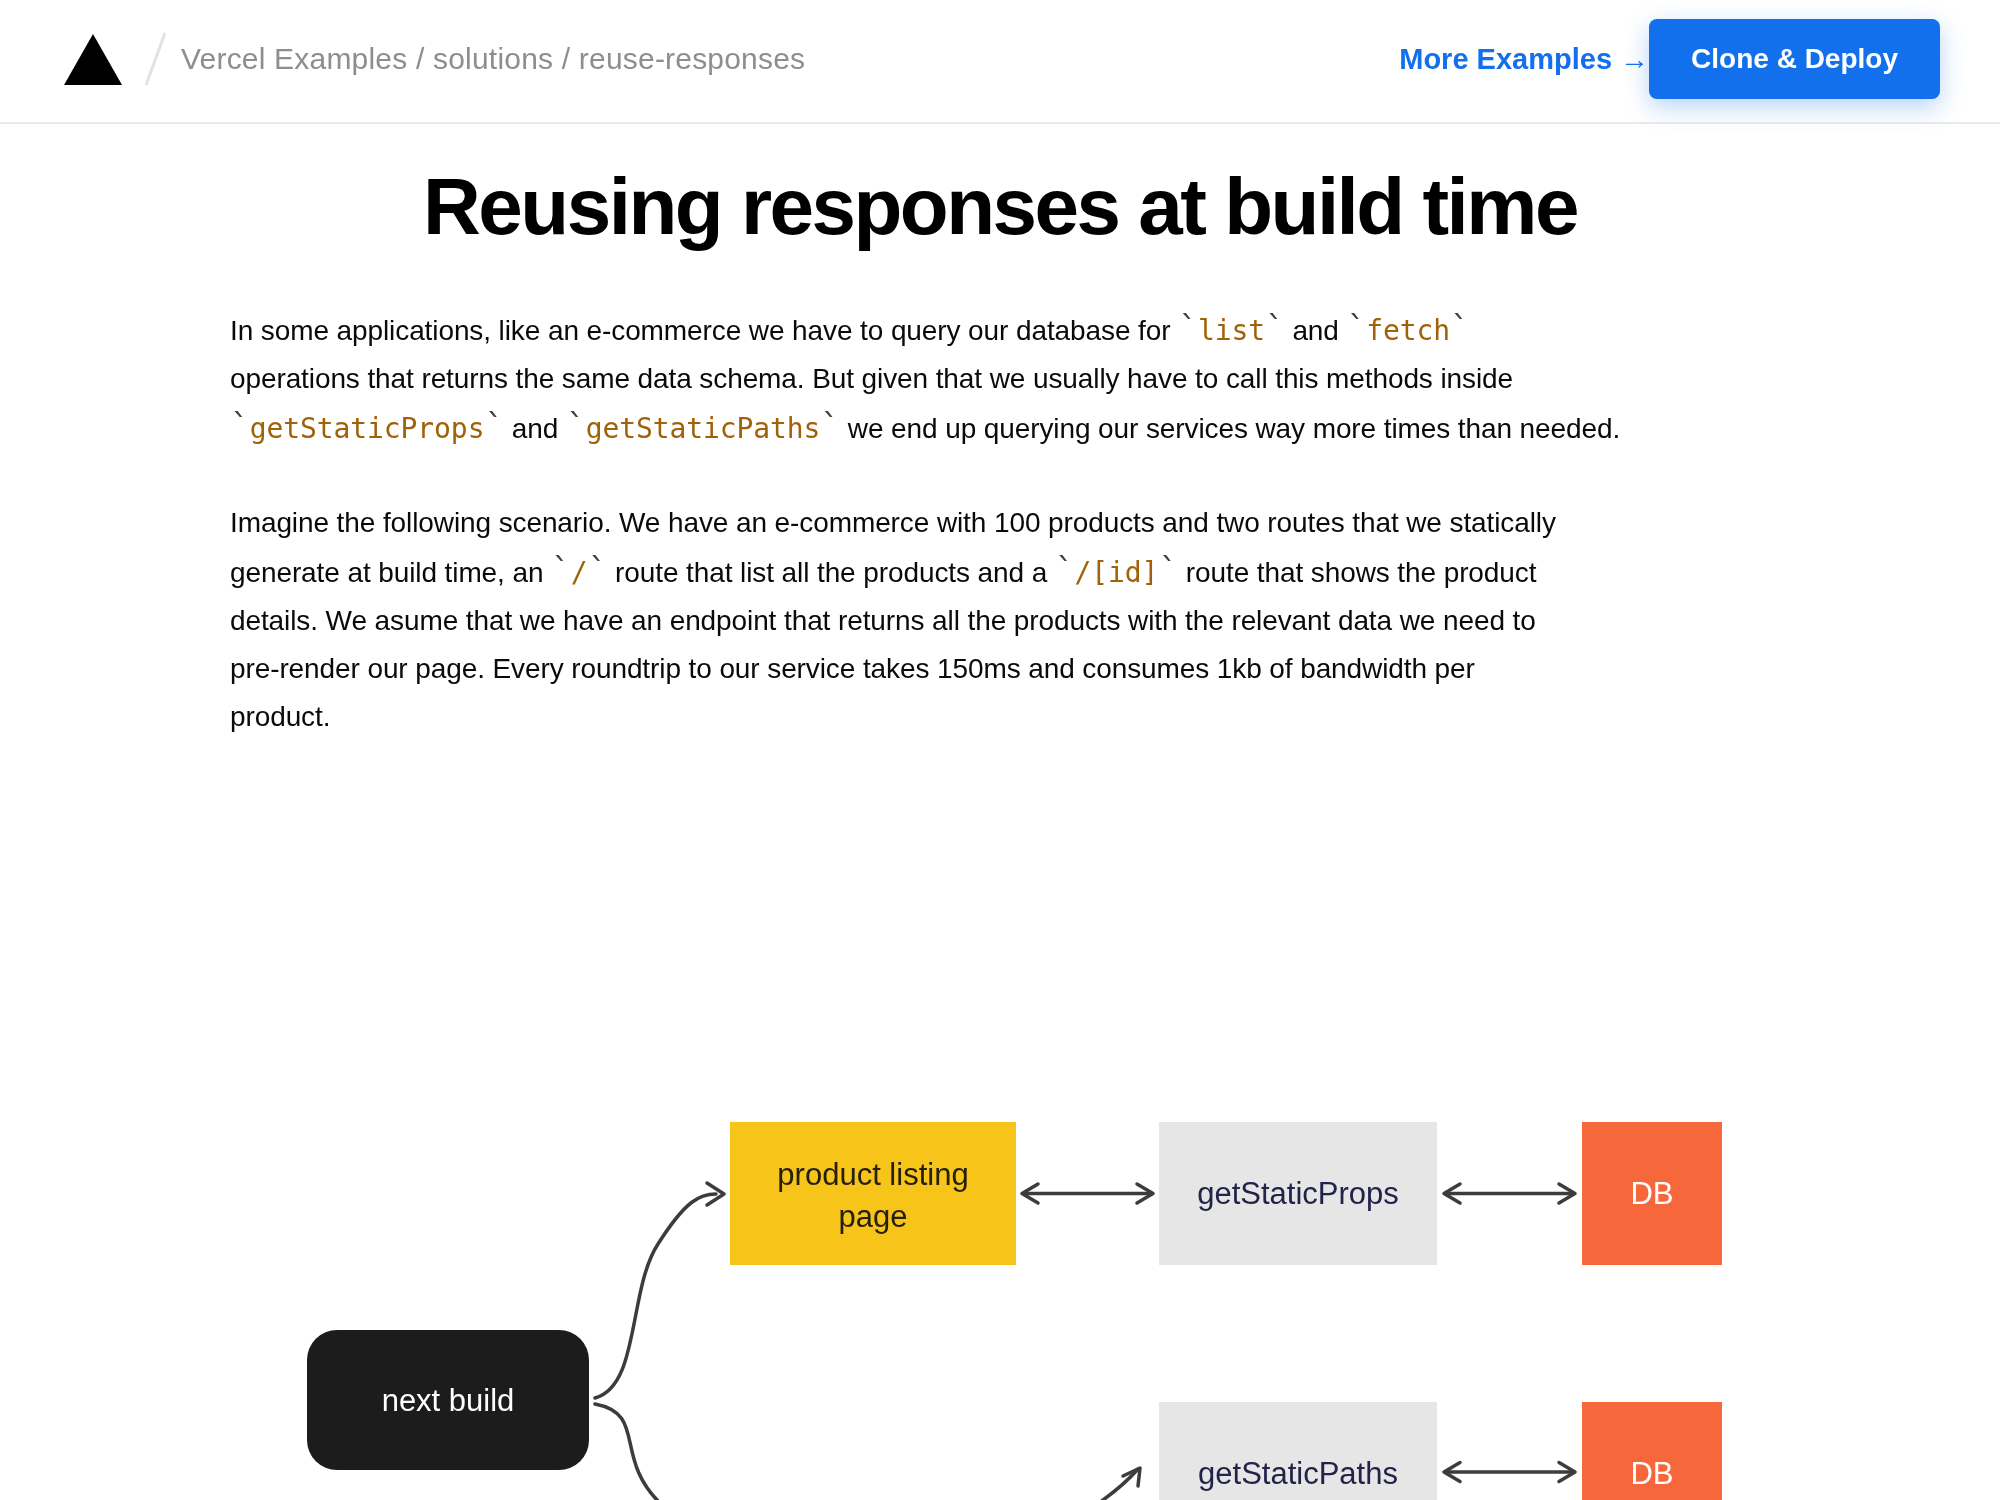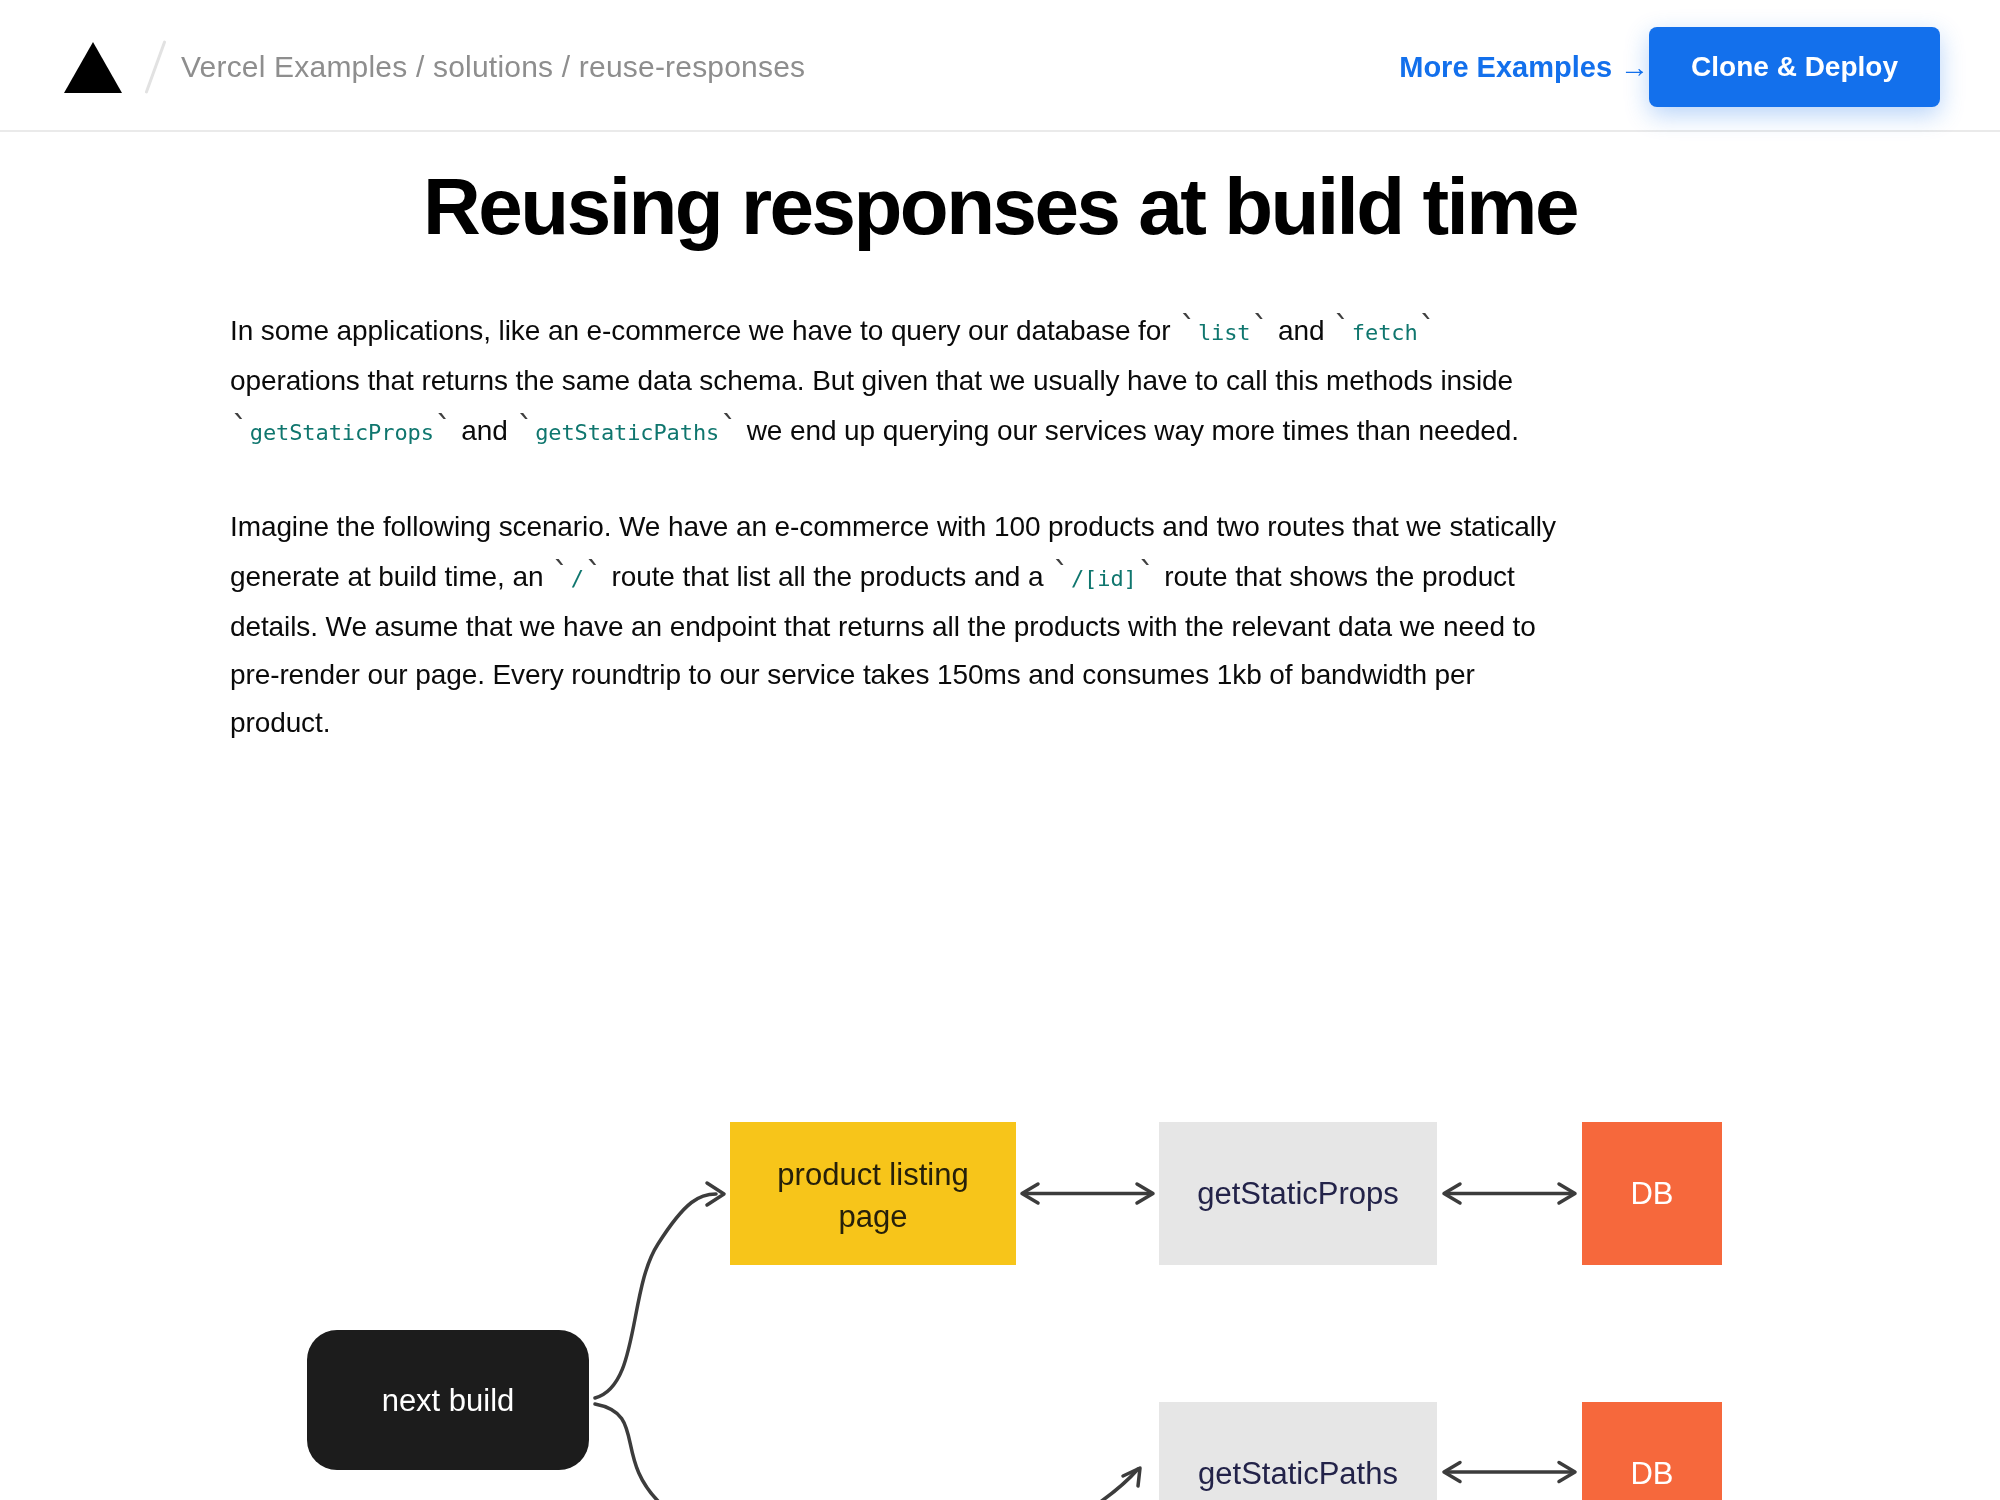--- a/index.html
+++ b/index.html
@@ -3,21 +3,21 @@
 <meta charset="utf-8">
 <style>
   * { box-sizing: border-box; }
   html,body { margin:0; padding:0; }
   body {
     width:2000px; height:1500px; overflow:hidden; position:relative;
     background:#ffffff; font-family:"Liberation Sans", sans-serif; color:#0a0a0a;
   }
   
   .header {
-    position:absolute; top:8px; left:0; width:2000px; height:124px;
+    position:absolute; top:0; left:0; width:2000px; height:124px;
     background:#fff; border-bottom:2px solid #eaeaea;
     display:flex; align-items:center; padding:0 60px 4px 64px;
   }
   .logo-triangle {
     width:0; height:0;
     border-left:29px solid transparent; border-right:29px solid transparent;
     border-bottom:51px solid #000;
   }
   .crumb-slash {
     width:3px; height:56px; background:#e2e2e2; border-radius:2px;
@@ -31,21 +31,21 @@
     font-size:28px; font-weight:700; font-family:inherit;
     border:none; border-radius:8px; cursor:pointer;
     box-shadow:0 8px 24px rgba(19,112,236,.30);
   }
   
   .main { width:1540px; margin:0 auto; padding-top:161px; }
   .title { margin:0; font-size:80px; line-height:1.15; font-weight:700; letter-spacing:-2.5px; color:#000;text-align:center; }
   p.body { margin:46px 0 0 0; font-size:28px; line-height:48px; letter-spacing:-.1px; color:#0a0a0a; }
   p.body.first { margin-top:52px; }
   .tick { font-family:"DejaVu Sans Mono", monospace; font-size:33px; color:#3f3f3f; }
-  .code { font-family:"DejaVu Sans Mono", monospace; font-size:22px; color:#0f766e; }
+  .code { font-family:"DejaVu Sans Mono", monospace; font-size:28px; color:#a16207; }
   
   .diagram-svg { position:absolute; left:0; top:1058px; }
   .node-label { font-family:"Liberation Sans", sans-serif; font-size:31px; }
   .lbl-navy { fill:#232349; }
   .lbl-dark { fill:#26200a; }
   .lbl-white { fill:#ffffff; }
   .edge { stroke:#3c3c3c; stroke-width:3.5; fill:none; stroke-linecap:round; stroke-linejoin:round; }
 </style>
 </head>
 <body>

